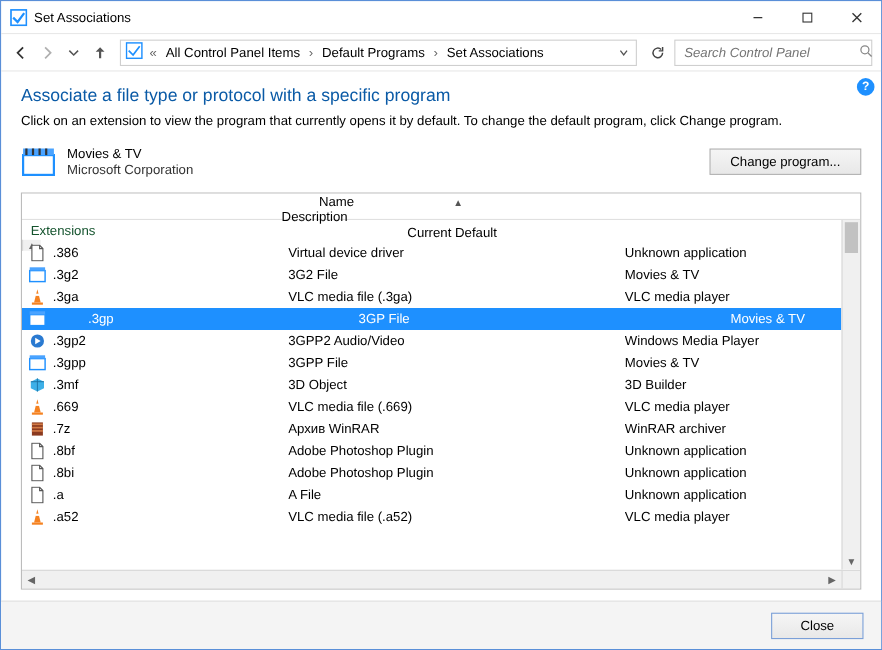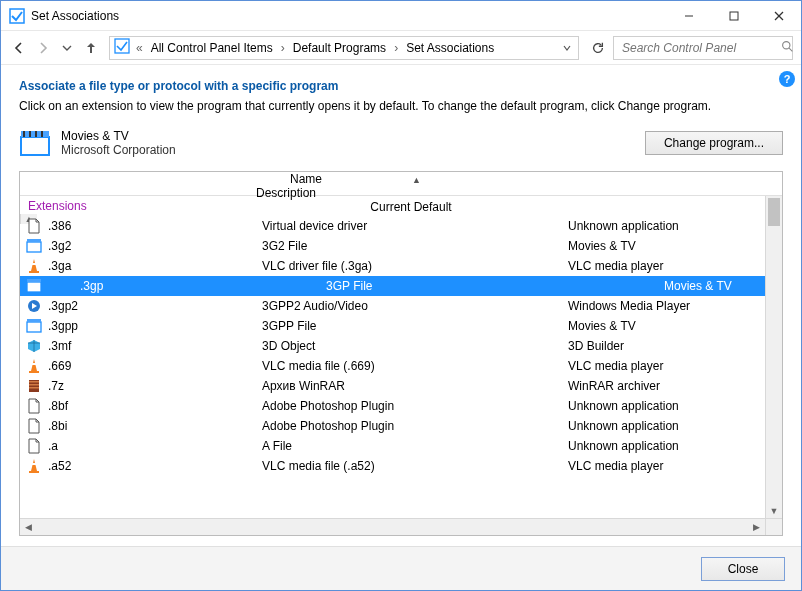--- a/index.html
+++ b/index.html
@@ -19,42 +19,42 @@
   .addr-seg { padding:0 2px; white-space:nowrap; }
   .addr-dd { width:14px; text-align:center; color:#555; margin-left:auto; }
   .refresh-btn { width:22px; height:22px; display:flex; align-items:center; justify-content:center; color:#444; }
   .search-wrap { width:180px; height:24px; border:1px solid #cfcfcf; display:flex; align-items:center; padding:0 6px; }
   .search-wrap input { flex:1; border:none; outline:none; font-size:12px; font-style:italic; color:#888; background:transparent; }
   .search-wrap .sicon { color:#777; }
 
   .content { flex:1; padding:14px 18px 10px 18px; display:flex; flex-direction:column; overflow:hidden; position:relative; }
   .help-badge { position:absolute; top:6px; right:6px; width:16px; height:16px; border-radius:50%; background:#1e90ff; color:#fff; font-size:11px; font-weight:bold; display:flex; align-items:center; justify-content:center; }
 
-  h1 { margin:0 0 6px 0; font-size:12px; font-weight:bold; color:#0a5aa6; }
+  h1 { margin:0 0 6px 0; font-size:16px; font-weight:normal; color:#0a5aa6; }
   .subtitle { font-size:12px; color:#000; margin-bottom:14px; }
 
   .selected-row { display:flex; align-items:center; gap:10px; margin-bottom:8px; }
   .sel-icon { width:32px; height:32px; display:flex; align-items:center; justify-content:center; }
   .sel-text .name { font-size:12px; }
   .sel-text .vendor { font-size:12px; color:#333; }
   .change-btn { margin-left:auto; height:24px; padding:0 18px; border:1px solid #adadad; background:linear-gradient(#f5f5f5,#e8e8e8); font-size:12px; }
 
   .table-frame { flex:1; border:1px solid #bcbcbc; display:flex; flex-direction:column; overflow:hidden; margin-top:4px; }
   .thead { display:flex; align-items:center; background:#fff; border-bottom:1px solid #e0e0e0; height:24px; position:relative;flex-direction:column; }
   .th { padding:0 8px; font-size:12px; color:#000; position:relative; }
   .th.name { width:238px; }
   .th.desc { width:306px; }
   .th.def { flex:1;margin-left:20px; }
   .th-sep { width:1px; height:16px; background:#d8d8d8; }
   .sort-ind { position:absolute; left:130px; top:3px; font-size:9px; color:#555; }
   .scroll-gutter-head { width:17px; background:#f0f0f0; border-left:1px solid #d8d8d8; align-self:stretch; display:flex; align-items:center; justify-content:center; color:#666; font-size:9px; }
 
   .tbody { flex:1; overflow:hidden; position:relative; display:flex; }
   .rows { flex:1; overflow:hidden; }
-  .group { color:#a21caf; padding:3px 8px 3px 8px; font-size:12px; }
+  .group { color:#14532d; padding:3px 8px 3px 8px; font-size:12px; }
   .row { display:flex; align-items:center; height:20px; padding:0 0 0 6px; }
   .row .ic { width:16px; height:16px; margin-right:6px; display:flex; align-items:center; justify-content:center; }
   .row .c-name { width:214px; overflow:hidden; white-space:nowrap; }
   .row .c-desc { width:306px; overflow:hidden; white-space:nowrap; }
   .row .c-def { flex:1; overflow:hidden; white-space:nowrap; }
   .row.selected { background:#1e90ff; color:#fff;gap:32px; }
   .vscroll { width:17px; background:#f0f0f0; border-left:1px solid #d8d8d8; position:relative; }
   .vscroll .thumb { position:absolute; left:2px; right:2px; top:2px; height:28px; background:#c2c2c2; }
   .vscroll .dn { position:absolute; bottom:2px; left:0; right:0; text-align:center; color:#666; font-size:9px; }
   .hscroll { height:17px; background:#f0f0f0; border-top:1px solid #d8d8d8; display:flex; align-items:center; }
@@ -216,21 +216,21 @@
             </div>
             <div class="row">
               <span class="ic">
                 <svg class="svg16" viewBox="0 0 16 16">
                   <path d="M8 1 L11 13 L5 13 Z" fill="#f58220"></path>
                   <rect x="3" y="13" width="10" height="2" fill="#f58220"></rect>
                   <rect x="6" y="5" width="4" height="2" fill="#fff"></rect>
                 </svg>
               </span>
               <span class="c-name">.3ga</span>
-              <span class="c-desc">VLC driver file (.3ga)</span>
+              <span class="c-desc">VLC media file (.3ga)</span>
               <span class="c-def">VLC media player</span>
             </div>
             <div class="row selected">
               <span class="ic">
                 <svg class="svg16" viewBox="0 0 16 16">
                   <rect x="1" y="4" width="14" height="10" fill="#fff" stroke="#1e90ff" stroke-width="1.3"></rect>
                   <rect x="1" y="1" width="14" height="3" fill="#4aa3ff"></rect>
                 </svg>
               </span>
               <span class="c-name">.3gp</span>

